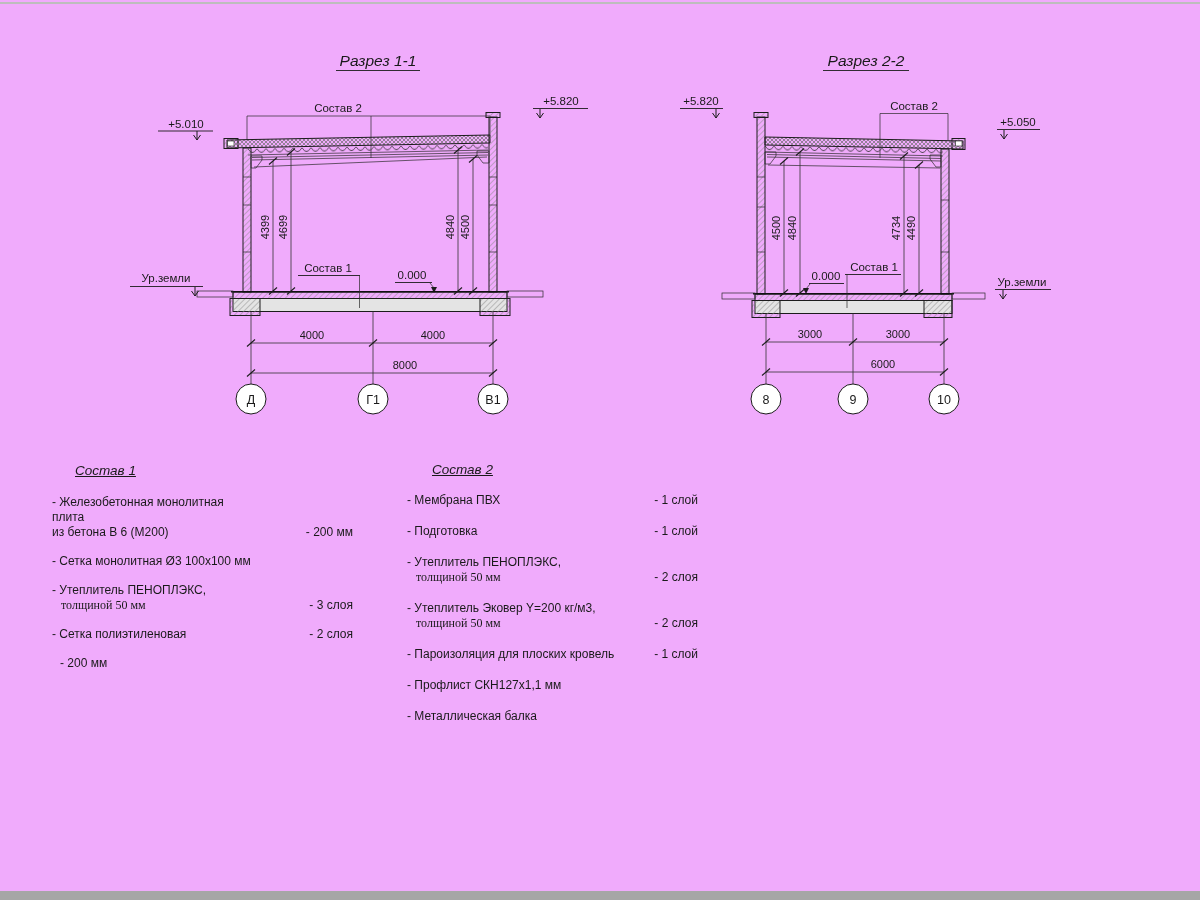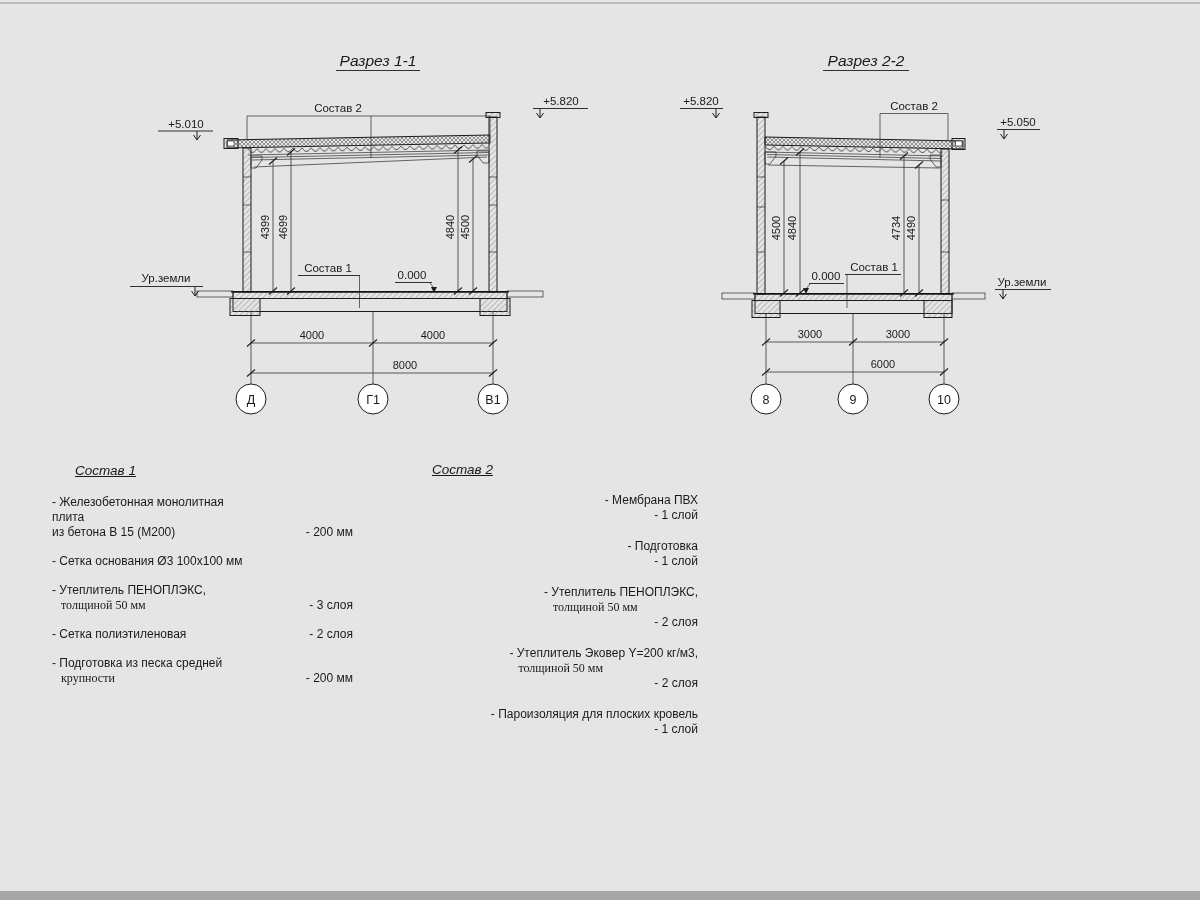--- a/index.html
+++ b/index.html
@@ -1,16 +1,16 @@
 <!DOCTYPE html>
 <html><head>
 <meta charset="utf-8">
 <style>
   html,body{margin:0;padding:0;background:#fff;}
-  .page{position:relative;width:1200px;height:900px;background:#e5e5e5;overflow:hidden;
+  .page{position:relative;width:1200px;height:900px;background:#f0abfc;overflow:hidden;
         font-family:"Liberation Sans",sans-serif;color:#1a1a1a;}
   .edge-top{position:absolute;left:0;top:2px;width:1200px;height:2px;background:#bdbdbd;}
   .edge-bottom{position:absolute;left:0;top:891px;width:1200px;height:9px;background:#a6a6a6;}
   .dwg{position:absolute;left:0;top:0;width:1200px;height:450px;}
 
   
   .dwg text{font-family:"Liberation Sans",sans-serif;fill:#1a1a1a;}
   .t-title{font-size:15.5px;font-style:italic;text-anchor:middle;}
   .t-label{font-size:11.5px;text-anchor:middle;}
   .t-dim{font-size:11px;text-anchor:middle;}
@@ -23,21 +23,21 @@
 
   
   .list{position:absolute;font-size:12px;line-height:15px;}
   #list1{left:52px;top:463px;width:301px;}
   #list2{left:407px;top:462px;width:291px;}
   .list-heading{font-style:italic;font-size:13.5px;text-decoration:underline;}
   #list1 .list-heading{margin-left:23px;margin-bottom:17px;}
   #list2 .list-heading{margin-left:25px;margin-bottom:16px;}
   .item{display:flex;justify-content:space-between;align-items:flex-end;}
   #list1 .item{margin-bottom:14px;gap:44px;}
-  #list2 .item{margin-bottom:16px;flex-direction:column;}
+  #list2 .item{margin-bottom:16px;}
   .item-text{flex:1;}
   .item-value{white-space:nowrap;margin-left:8px;}
   .l2.pad{padding-left:9px;font-family:Liberation Serif, serif;}
 </style>
 </head>
 <body>
 
 <div class="page">
   <div class="edge-top"></div>
 
@@ -305,47 +305,43 @@
         <text class="t-axis" x="944" y="403.5">10</text>
       </g>
     </g>
   </svg>
 
   <div class="list" id="list1">
     <div class="list-heading">Состав 1</div>
     <div class="item">
       <div class="item-text">
         <div>- Железобетонная  монолитная плита</div>
-        <div class="l2">из бетона В 15 (М200)</div>
+        <div class="l2">из бетона В 6 (М200)</div>
       </div>
       <div class="item-value">- 200 мм</div>
     </div>
     <div class="item">
       <div class="item-text">
-          <div>- Сетка основания Ø3 100х100 мм</div>
+          <div>- Сетка монолитная Ø3 100х100 мм</div>
         </div>
     </div>
     <div class="item">
       <div class="item-text">
         <div>- Утеплитель ПЕНОПЛЭКС,</div>
         <div class="l2 pad">толщиной 50 мм</div>
       </div>
       <div class="item-value">- 3 слоя</div>
     </div>
     <div class="item">
       <div class="item-text">
           <div>- Сетка полиэтиленовая</div>
         </div>
       <div class="item-value">- 2 слоя</div>
     </div>
     <div class="item">
-      <div class="item-text">
-        <div>- Подготовка из песка средней</div>
-        <div class="l2 pad">крупности</div>
-      </div>
       <div class="item-value">- 200 мм</div>
     </div>
   </div>
 
   <div class="list" id="list2">
     <div class="list-heading">Состав 2</div>
     <div class="item">
       <div class="item-text">
           <div>- Мембрана ПВХ</div>
         </div>
@@ -370,16 +366,26 @@
         <div class="l2 pad">толщиной 50 мм</div>
       </div>
       <div class="item-value">- 2 слоя</div>
     </div>
     <div class="item">
       <div class="item-text">
           <div>- Пароизоляция для плоских кровель</div>
         </div>
       <div class="item-value">- 1 слой</div>
     </div>
+    <div class="item">
+      <div class="item-text">
+          <div>- Профлист СКН127х1,1 мм</div>
+        </div>
+    </div>
+    <div class="item">
+      <div class="item-text">
+          <div>- Металлическая балка</div>
+        </div>
+    </div>
   </div>
 
   <div class="edge-bottom"></div>
 </div>
 
 </body></html>

